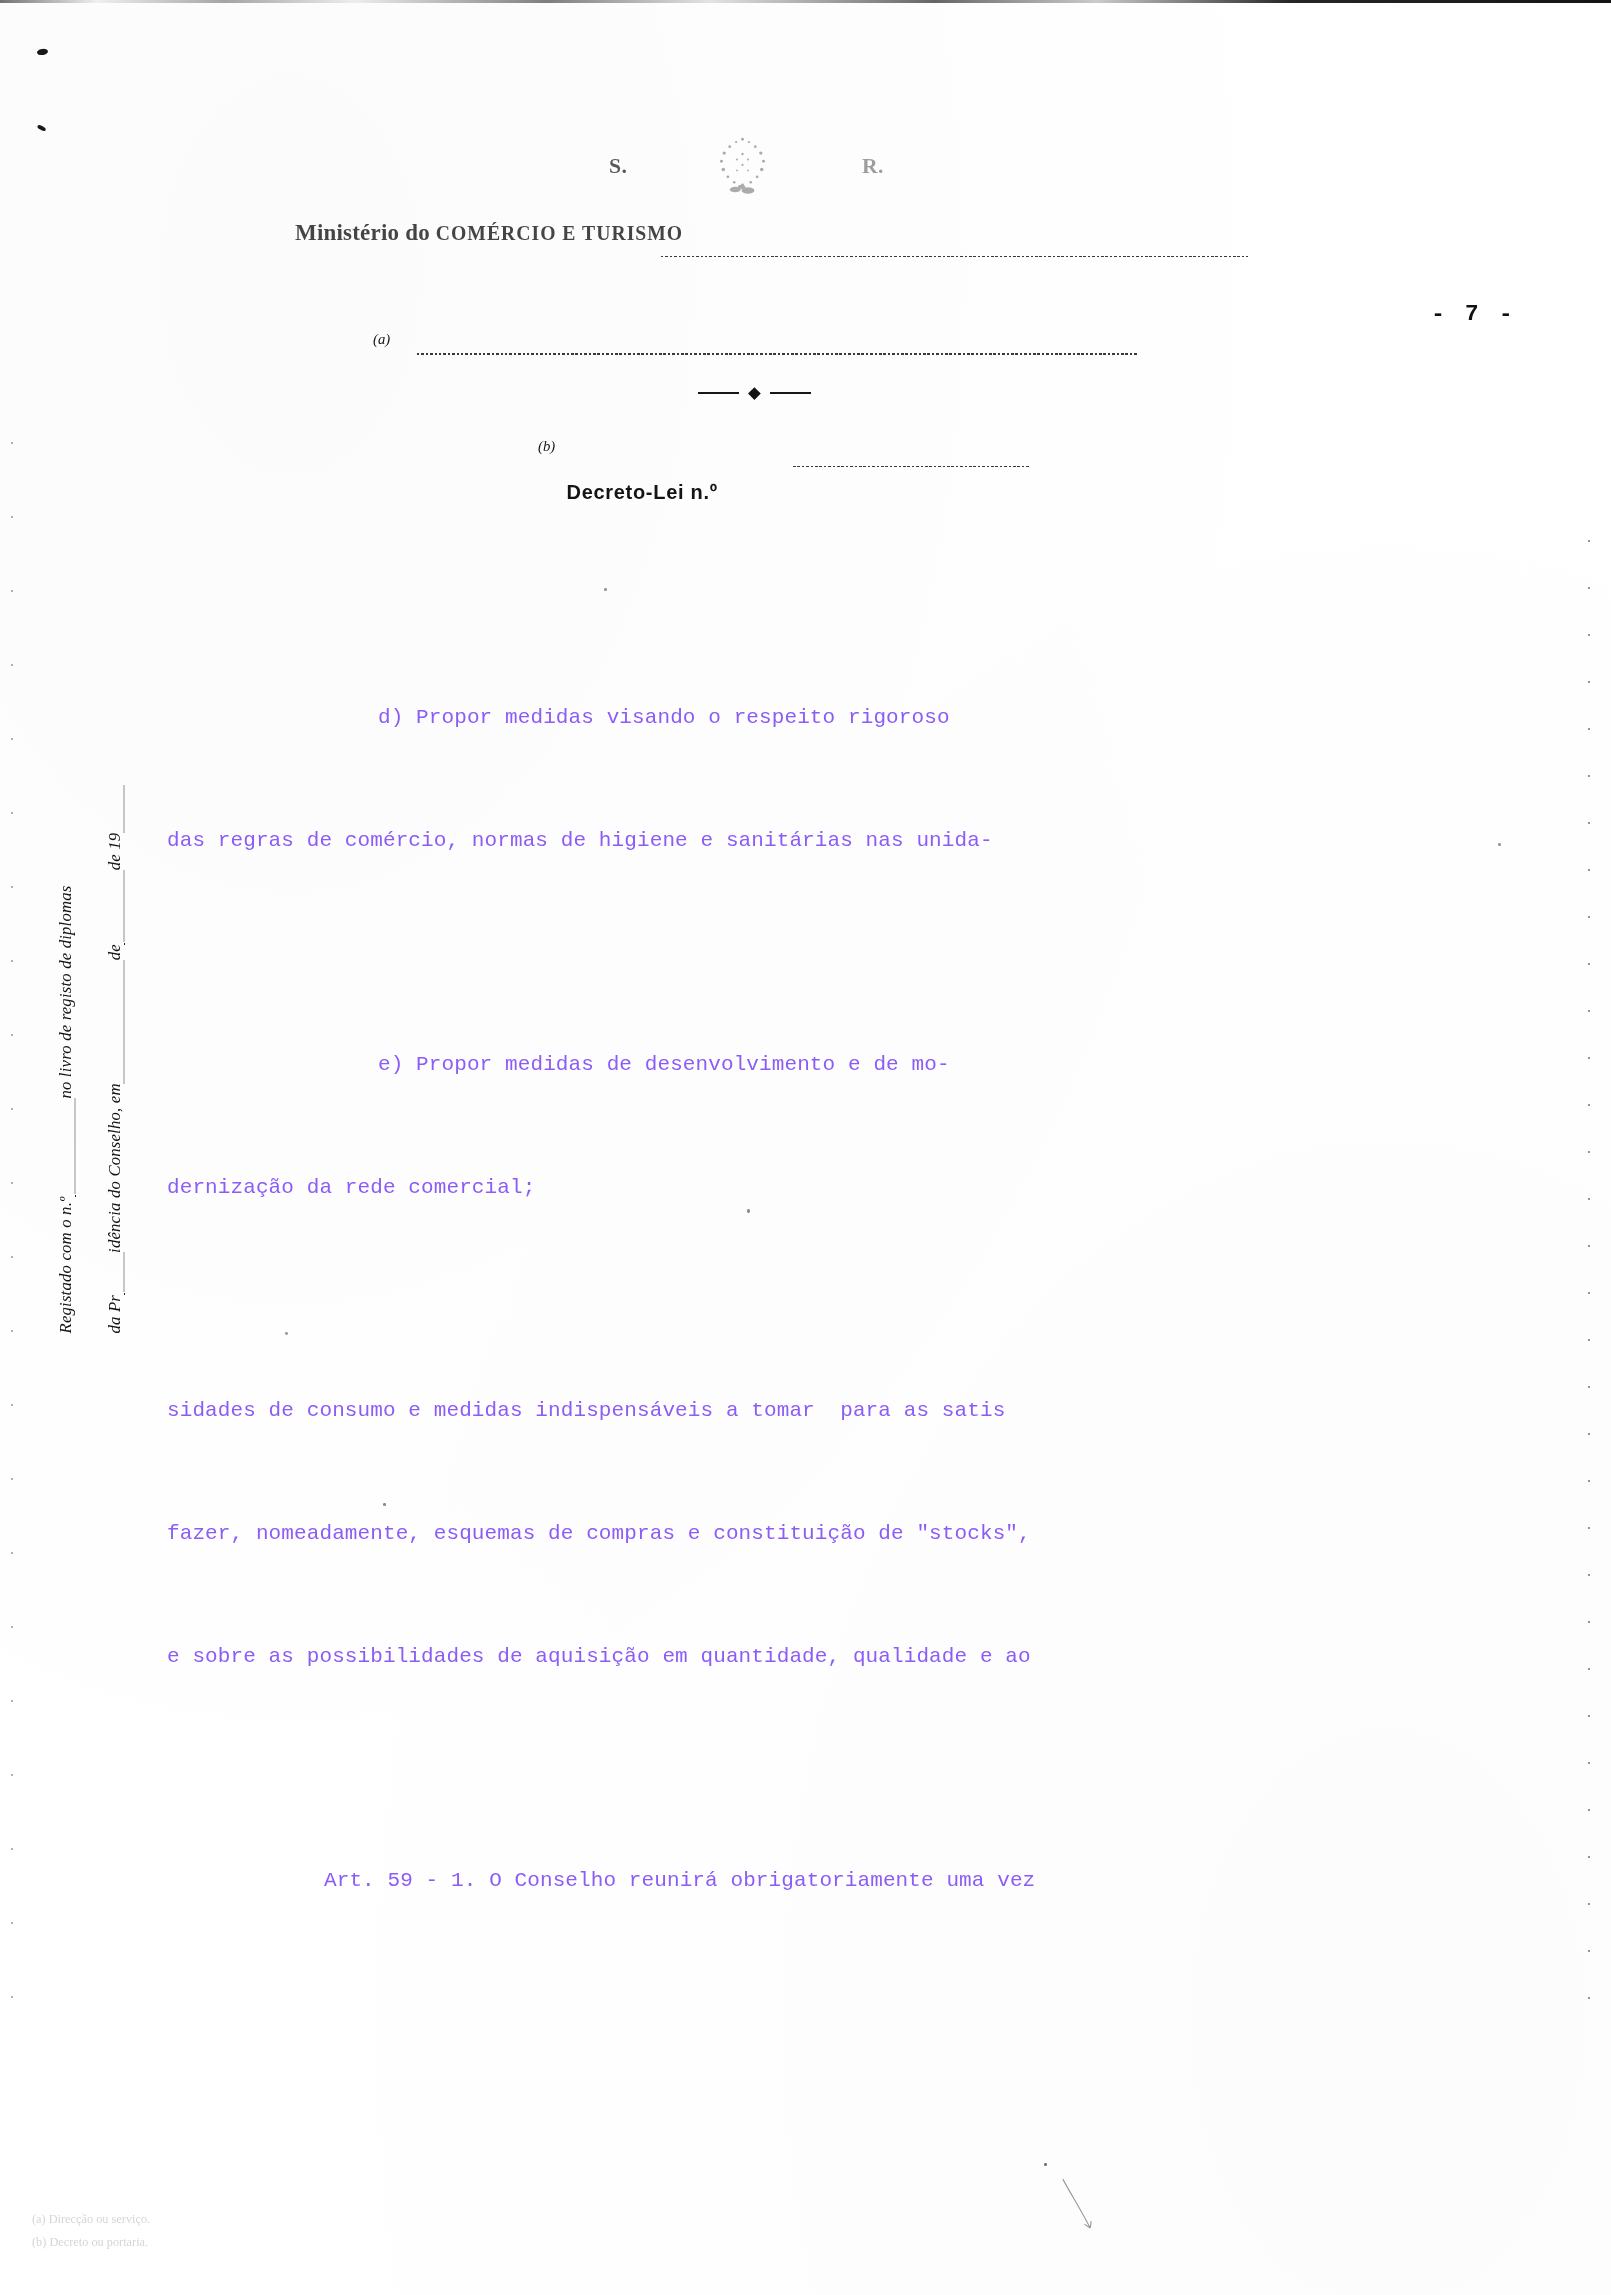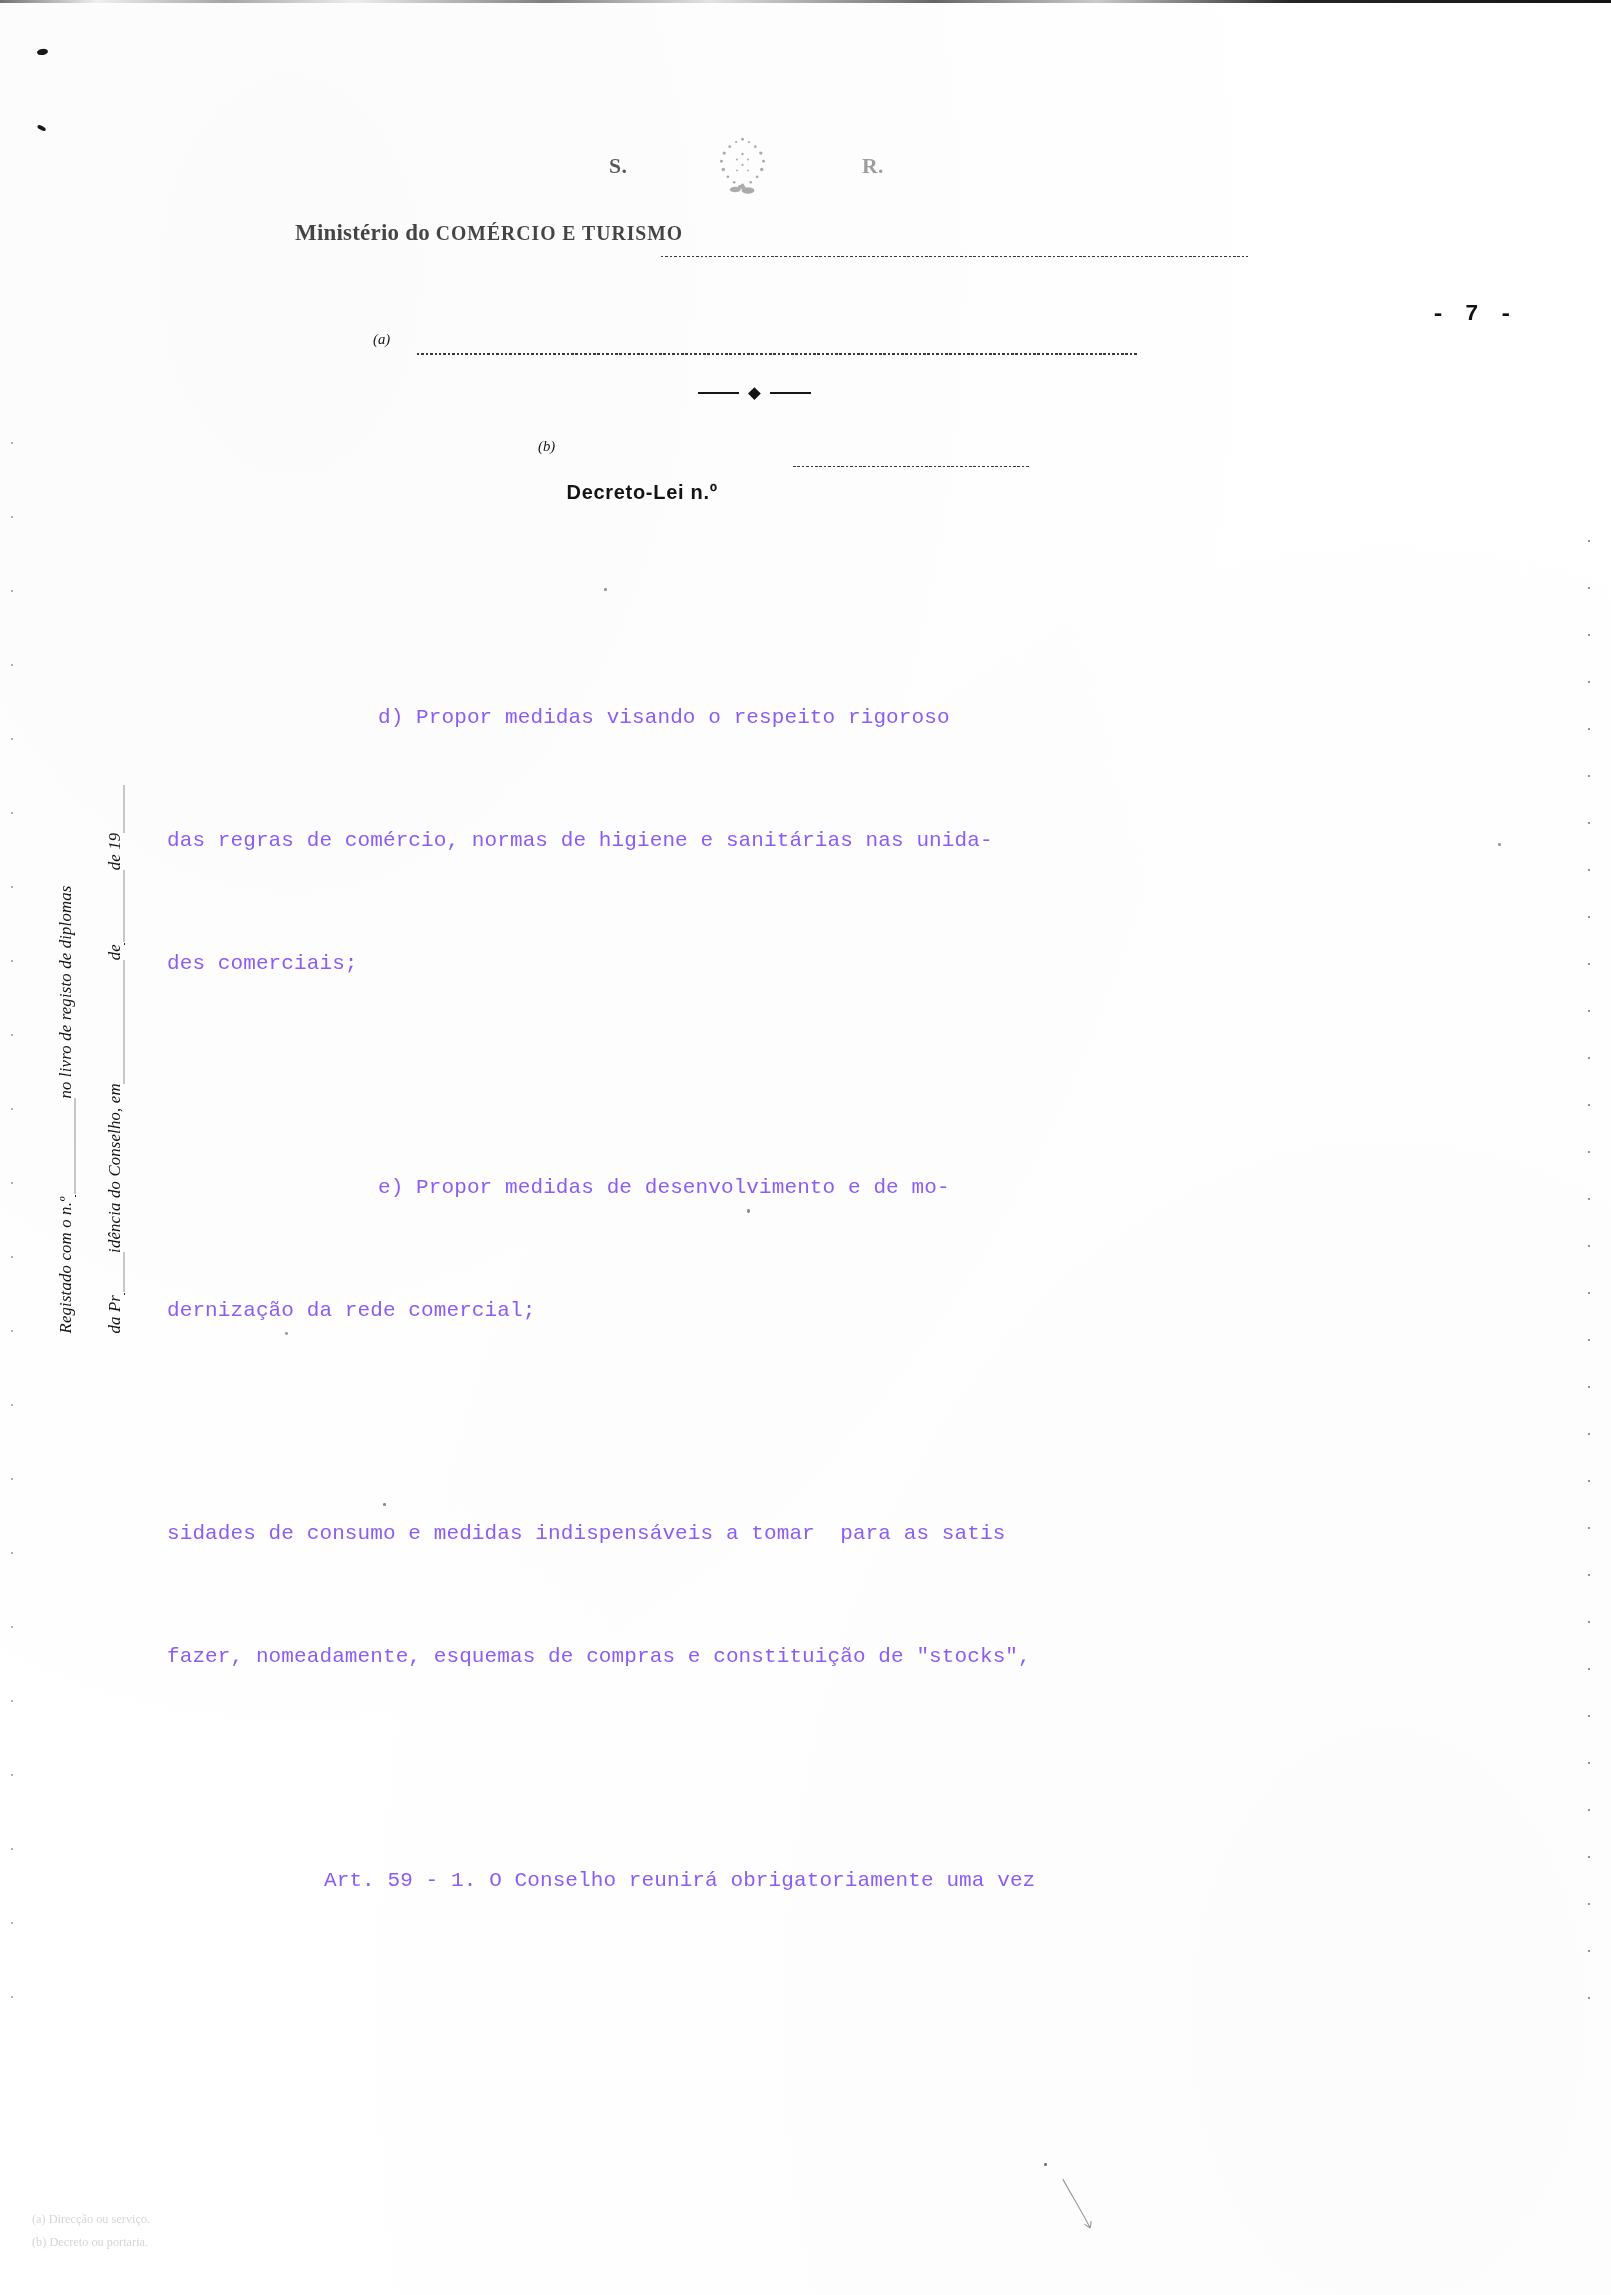--- a/index.html
+++ b/index.html
@@ -369,31 +369,31 @@
   <div class="margin-block">
     <div class="margin-row top"><span>Registado com o n.º</span><span class="dotfill w1"></span><span>no livro de registo de diplomas</span></div>
     <div class="margin-row bot"><span>da Pr</span><span class="dotfill w5"></span><span>idência do Conselho, em</span><span class="dotfill w4"></span><span>de</span><span class="dotfill w2"></span><span>de 19</span><span class="dotfill w3"></span></div>
   </div>
 
   <div class="body">
 
     <p class="para">
       <span class="ln indent">d) Propor medidas visando o respeito rigoroso</span>
       <span class="ln">das regras de comércio, normas de higiene e sanitárias nas unida-</span>
-      <span class="ln">des comerciais;</span>
     </p>
 
     <p class="para">
       <span class="ln indent">e) Propor medidas de desenvolvimento e de mo-</span>
       <span class="ln">dernização da rede comercial;</span>
     </p>
 
     <p class="para">
       <span class="ln"><span>sidades de consumo e medidas indispensáveis a tomar  para as satis</span></span>
       <span class="ln">fazer, nomeadamente, esquemas de compras e constituição de "stocks",</span>
+      <span class="ln">e sobre as possibilidades de aquisição em quantidade, qualidade e ao</span>
     </p>
 
     <p class="para">
       <span class="ln indent-sm">Art. 59 - 1. O Conselho reunirá obrigatoriamente uma vez</span>
       
     </p>
 
   </div>
 
   <div class="footnotes">(a) Direcção ou serviço.

